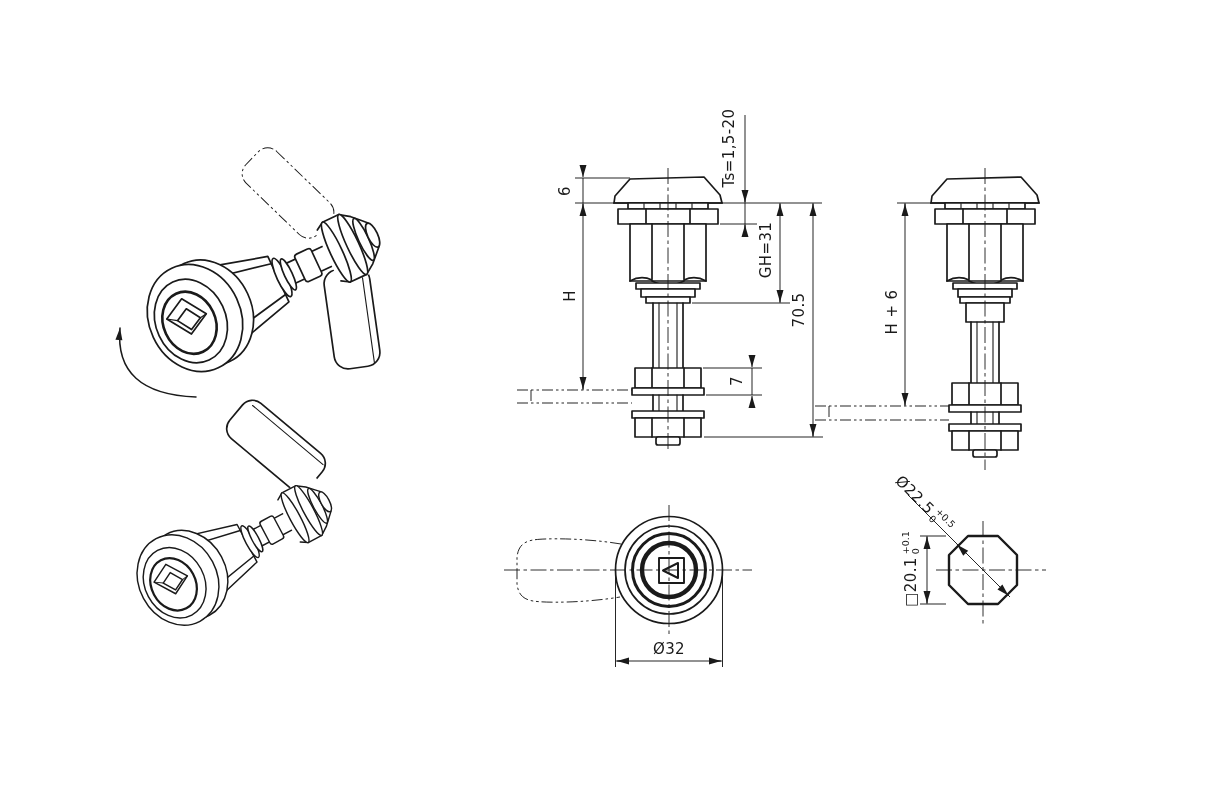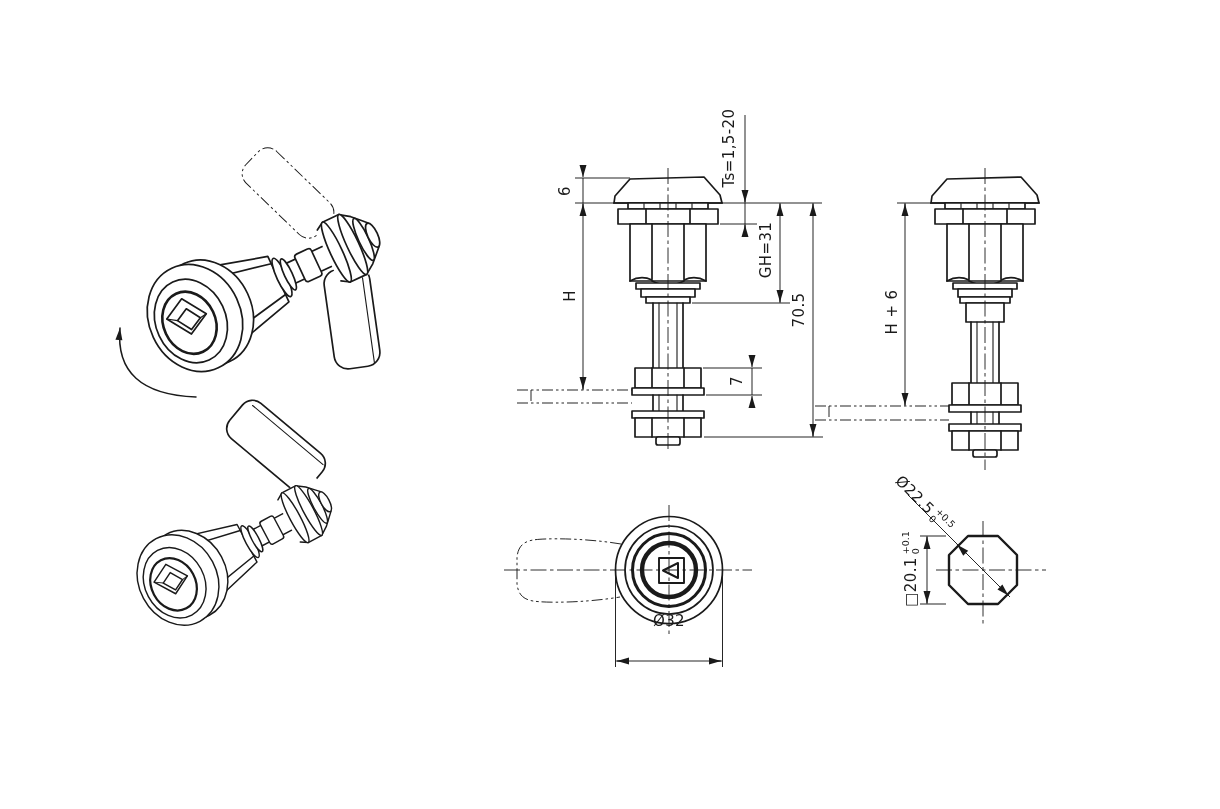--- a/index.html
+++ b/index.html
@@ -214,21 +214,21 @@
   </g>
 </svg>
 
 <div class="lbl rot90" style="left:565px;top:191px">6</div>
 <div class="lbl rot90" style="left:570px;top:296px">H</div>
 <div class="lbl rot90" style="left:729px;top:148px">Ts=1,5-20</div>
 <div class="lbl rot90" style="left:766px;top:250px">GH=31</div>
 <div class="lbl rot90" style="left:737px;top:381px">7</div>
 <div class="lbl rot90" style="left:799px;top:310px">70.5</div>
 <div class="lbl rot90" style="left:892px;top:312px">H + 6</div>
-<div class="lbl" style="left:669px;top:621px">Ø32</div>
+<div class="lbl" style="left:669px;top:649px">Ø32</div>
 
 <div class="lbl rot45" style="left:924px;top:504px">
   <span>Ø22.5</span>
   <span class="tol">
     <span>+0.5</span>
     <span>0</span>
   </span>
 </div>
 
 <div class="lbl rot90" style="left:911px;top:569px">

